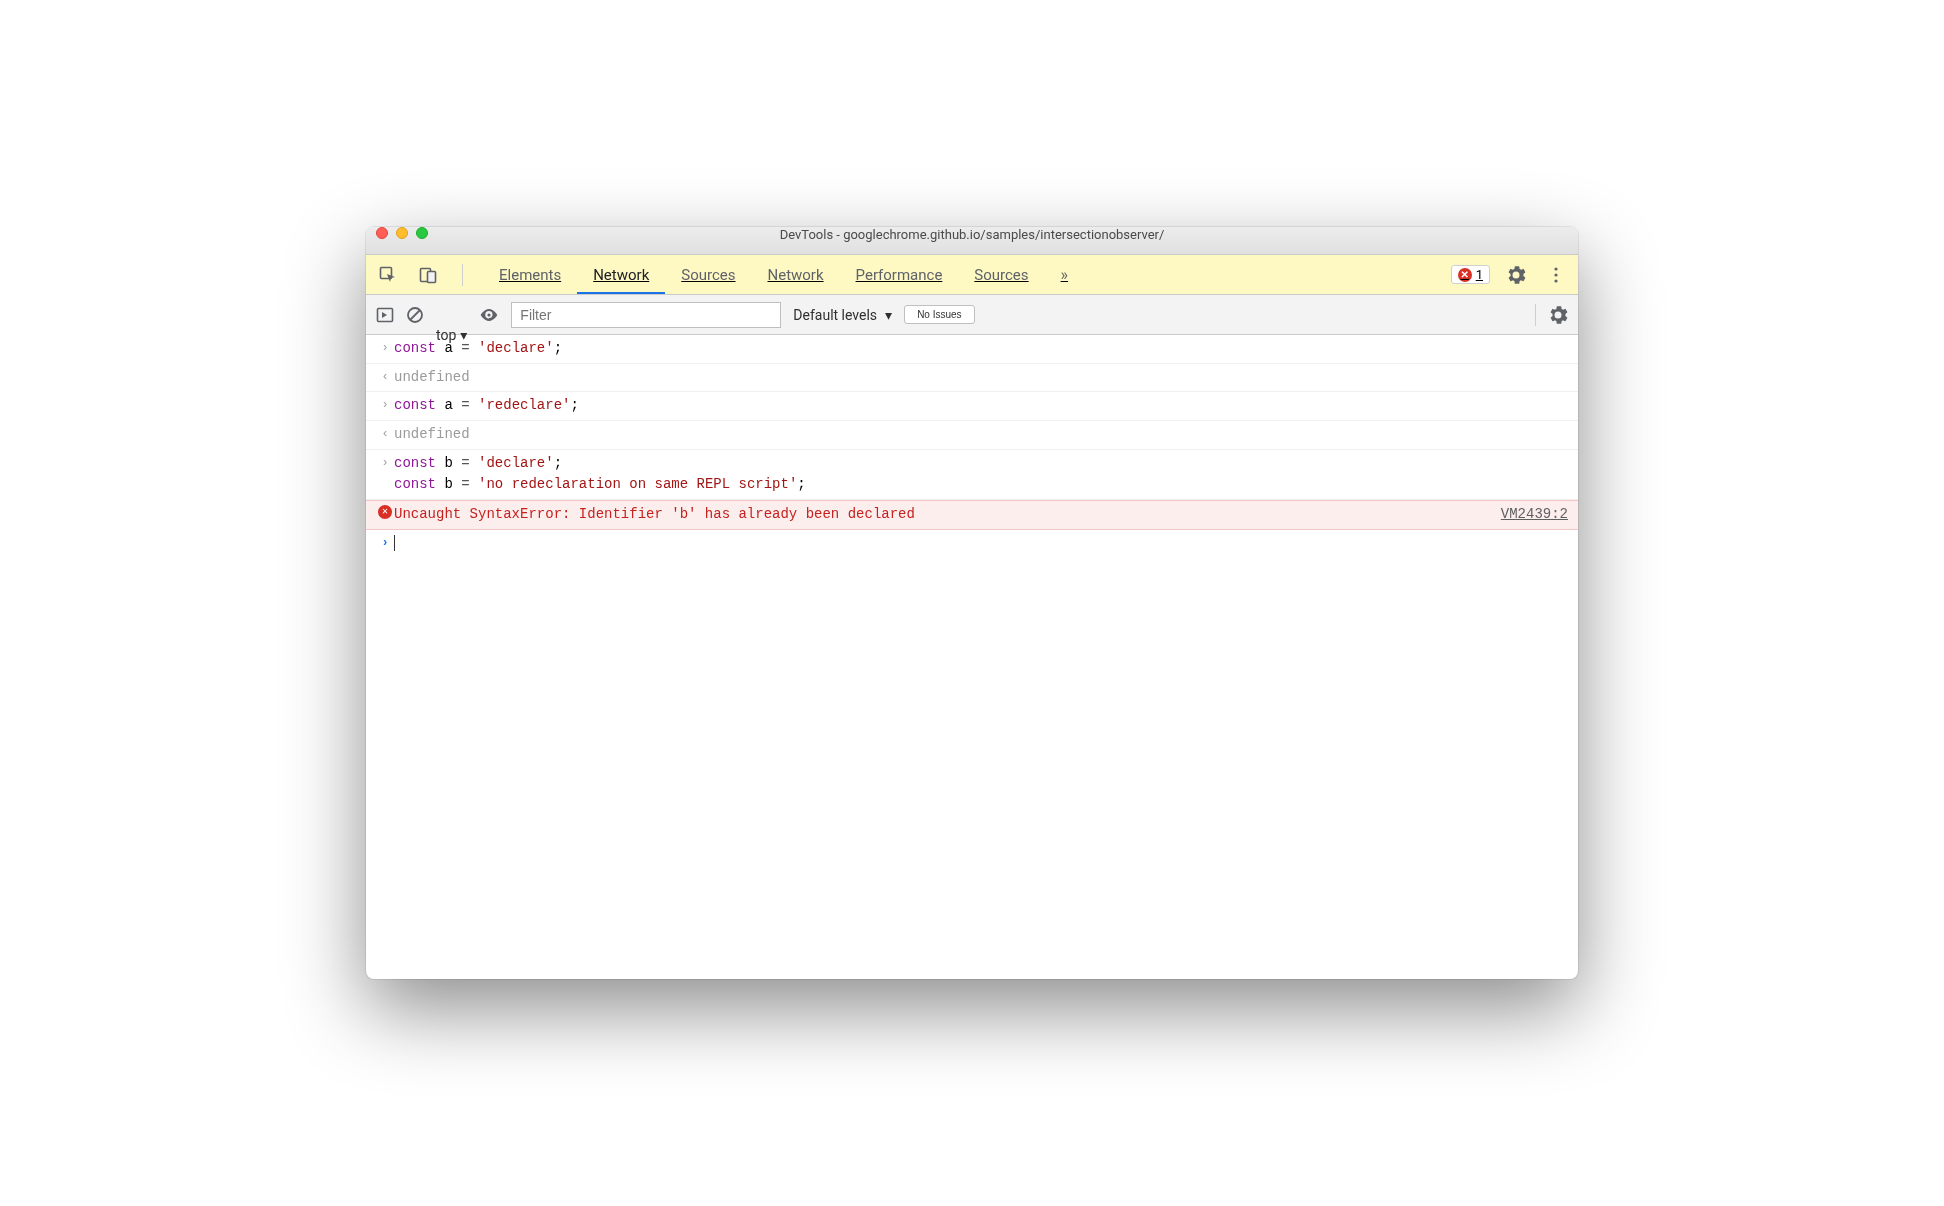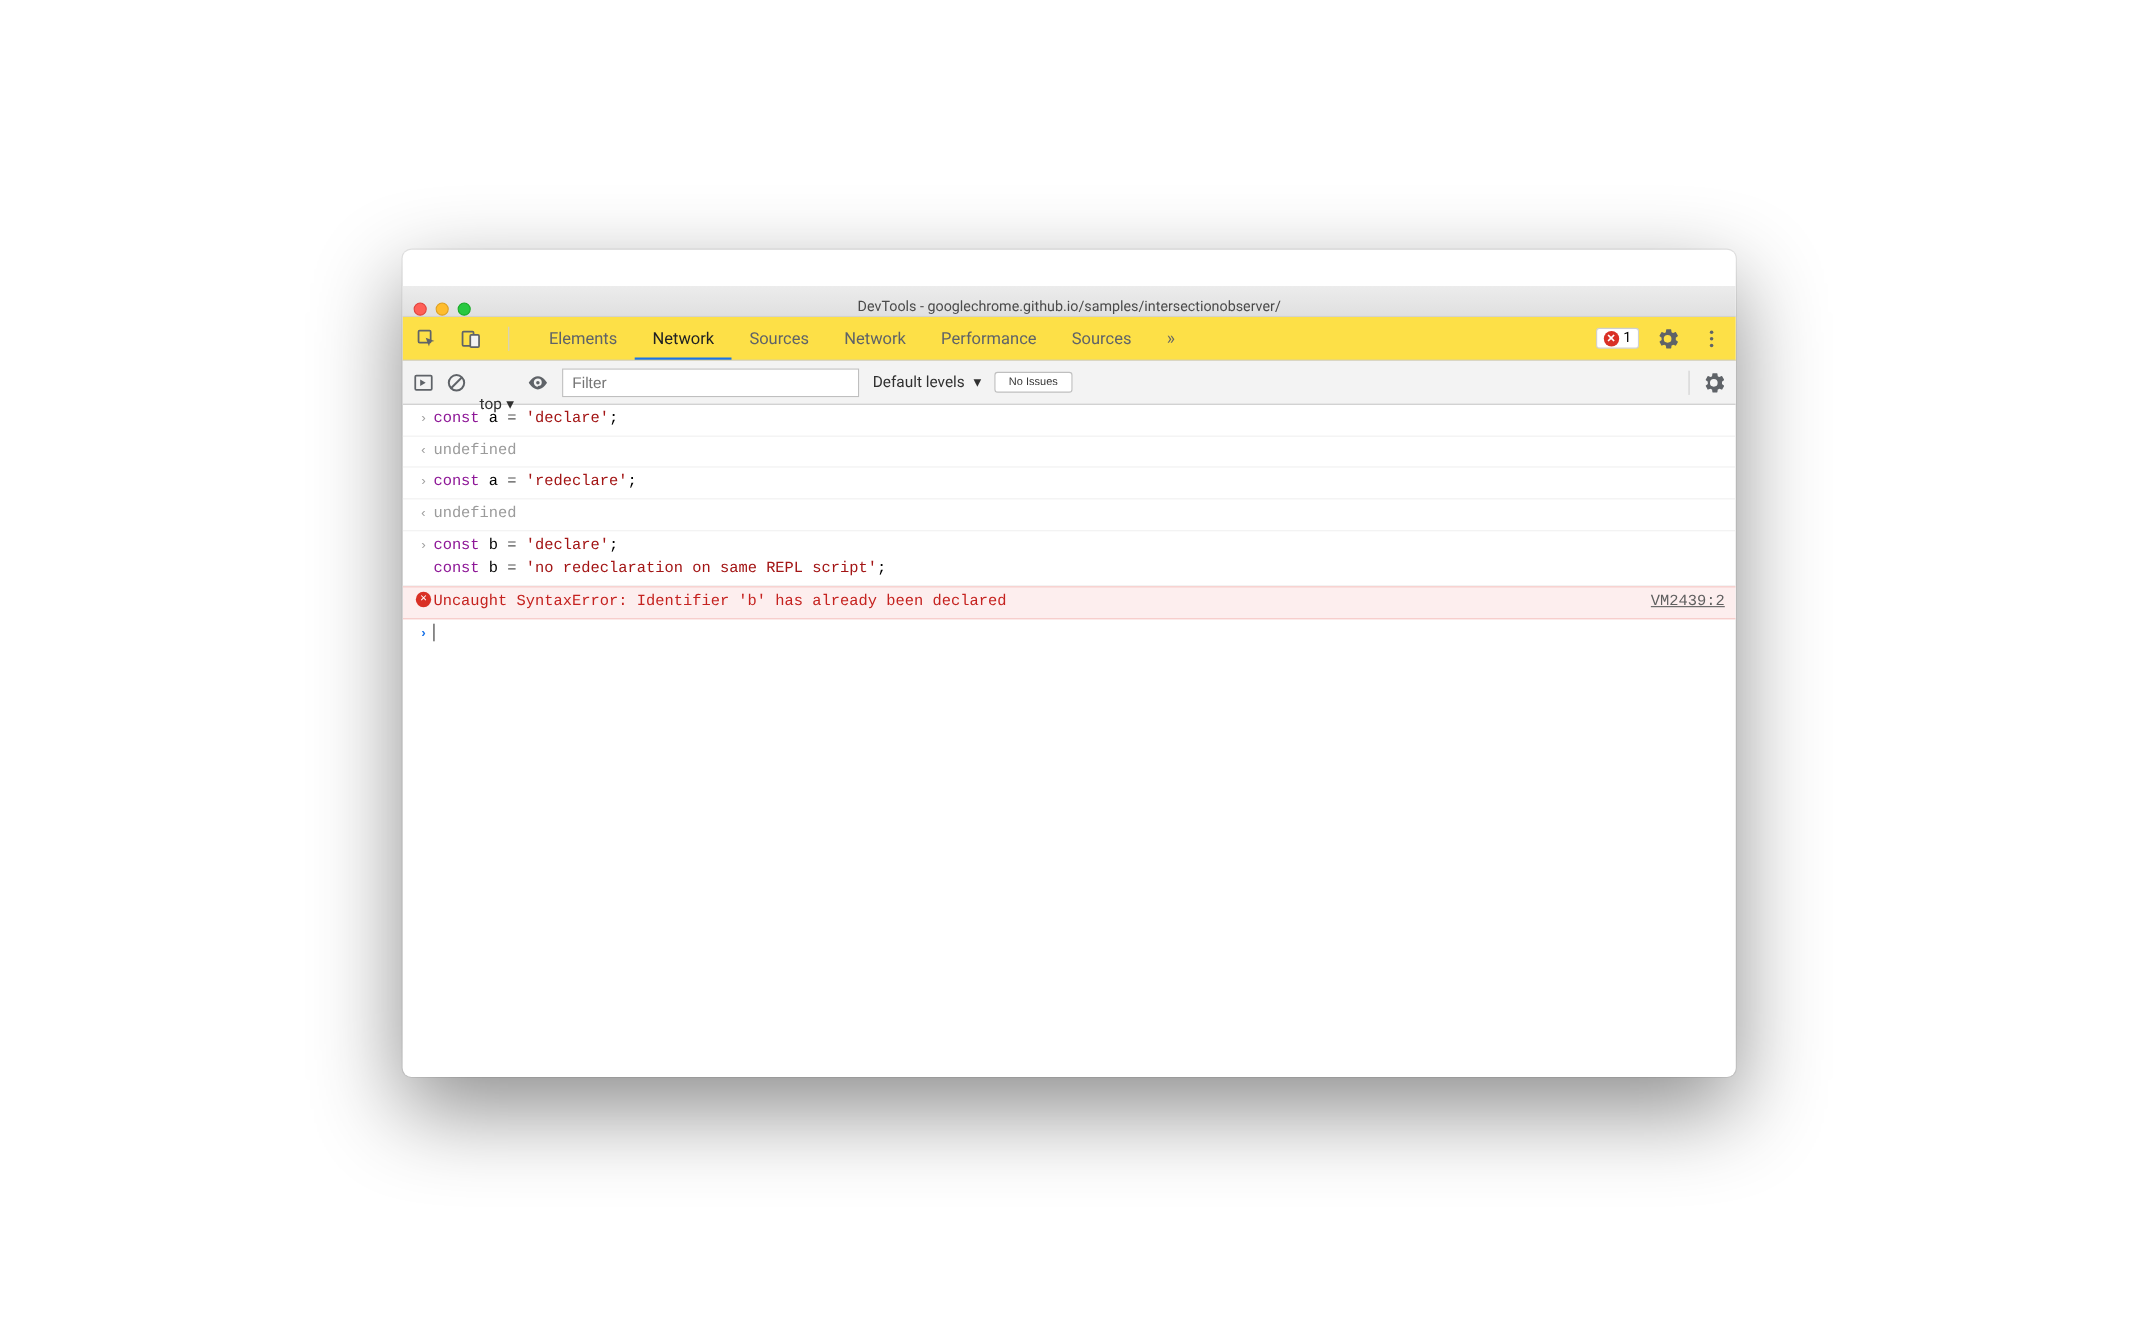--- a/index.html
+++ b/index.html
@@ -20,47 +20,47 @@
     box-shadow: 0 30px 80px rgba(0,0,0,0.45), 0 0 0 1px rgba(0,0,0,0.08);
     overflow: hidden;
     display: flex;
     flex-direction: column;
   }
   .titlebar {
     height: 28px;
     background: linear-gradient(#ececec,#e0e0e0);
     border-bottom: 1px solid #c9c9c9;
     display: flex;
-    align-items: flex-end;
+    align-items: flex-start;
     padding: 0 10px;
     position: relative;
-    margin-top: 33px;
   }
   .traffic {
     display: flex;
     gap: 8px;
   }
   .traffic .dot {
     width: 12px; height: 12px; border-radius: 50%;
   }
   .dot.red { background:#ff5f57; border:0.5px solid #e0443e;}
   .dot.yellow{ background:#ffbd2e; border:0.5px solid #dea123;}
   .dot.green{ background:#28c940; border:0.5px solid #1aab29;}
   .title {
     position:absolute; left:0; right:0; text-align:center;
     font-size:13px; color:#4a4a4a; pointer-events:none;
   }
   .tabbar {
     height: 40px;
-    background:#fde047;
+    background:#fef9c3;
     border-bottom:1px solid #cacaca;
     display:flex;
     align-items:center;
     padding:0 8px;
     gap: 12px;
+    text-decoration: underline;
   }
   .tabbar .ico {
     width:28px; height:28px;
     display:flex; align-items:center; justify-content:center;
     color:#666;
   }
   .tabbar .divider {
     width:1px; height:22px; background:#cfcfcf; margin:0 8px;
   }
   .tab {

